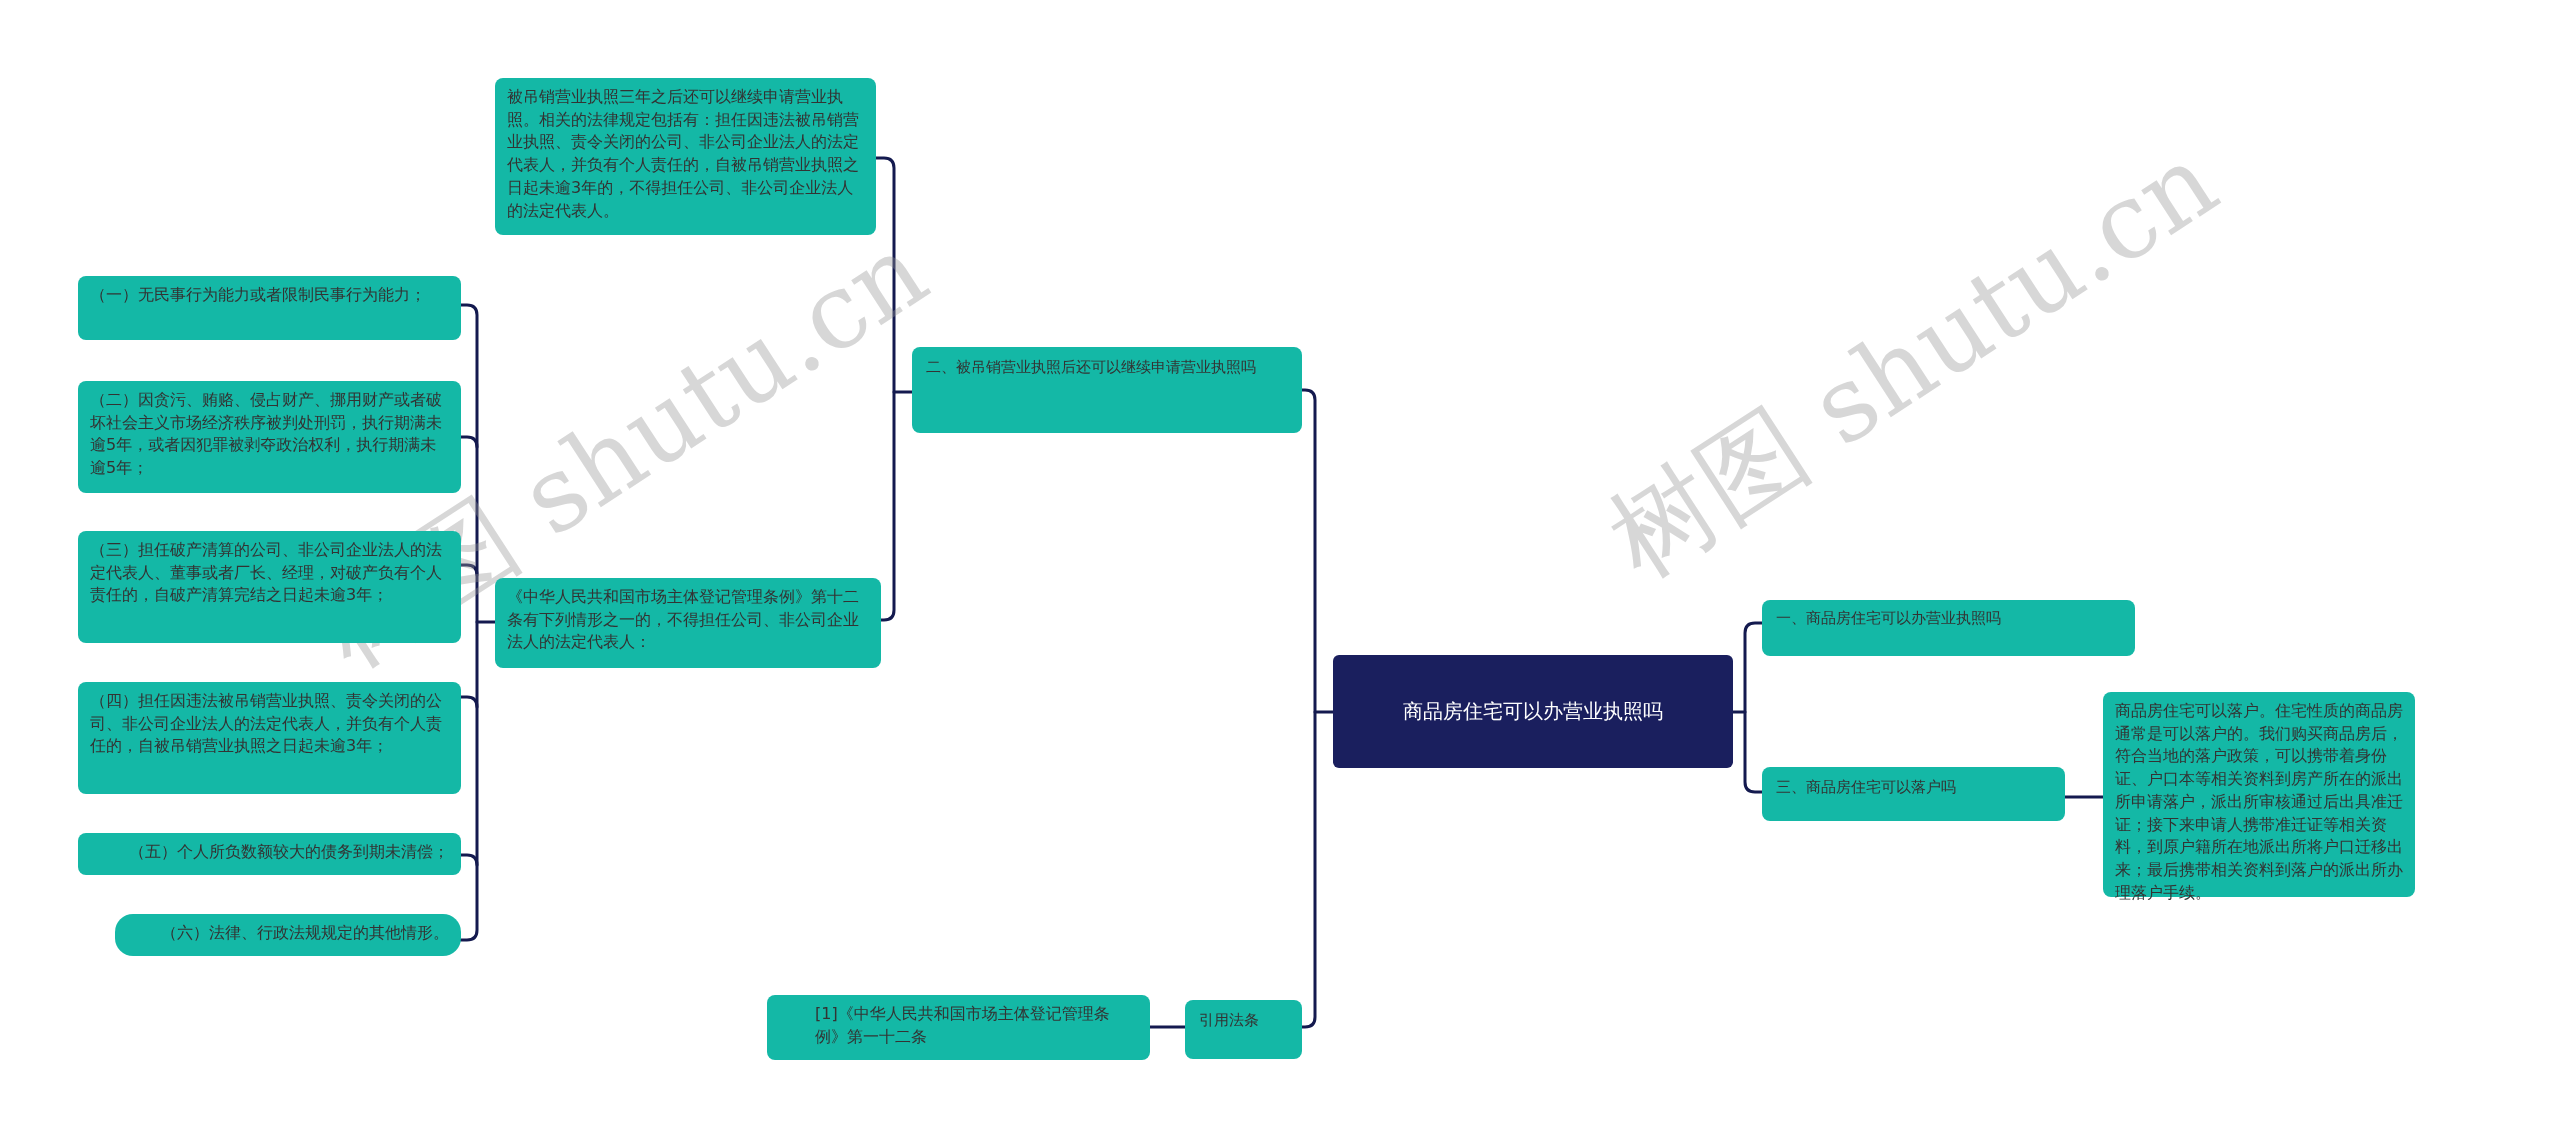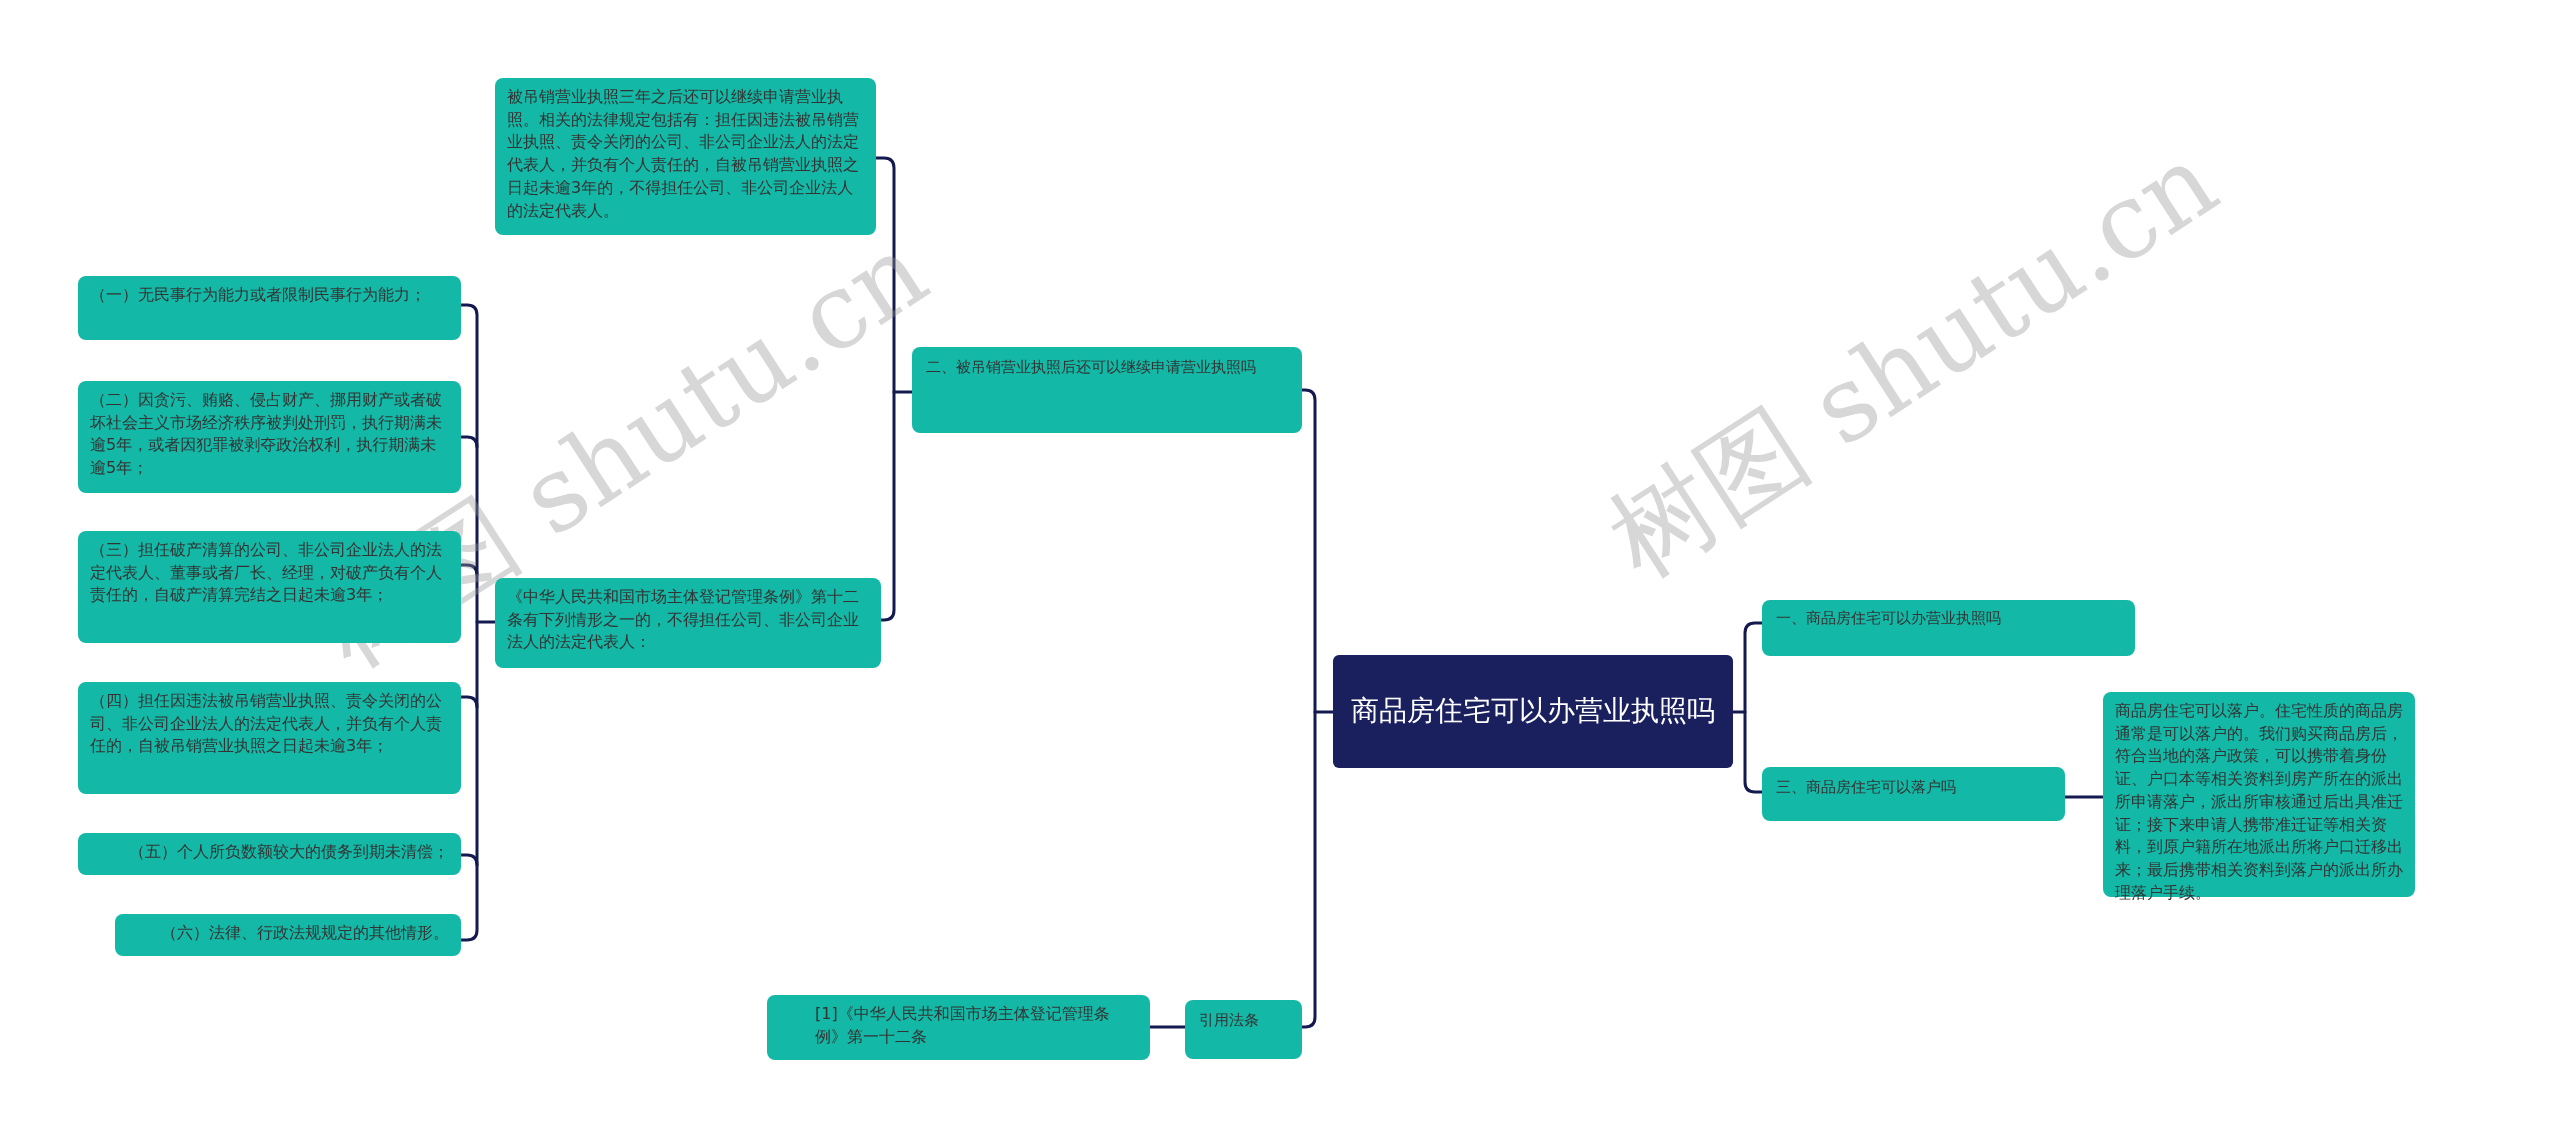--- a/index.html
+++ b/index.html
@@ -12,21 +12,21 @@
   .node {
     position:absolute; box-sizing:border-box;
     background:#14b8a6; border-radius:8px;
     color:#333333; line-height:1.42;
   }
   .small { font-size:16px; padding:8px 12px; }
   .mid   { font-size:15px; padding:10px 14px; }
   .root {
     position:absolute; box-sizing:border-box;
     background:#1a1f5e; color:#ffffff; border-radius:6px;
-    font-size:28px; line-height:1.38; text-align:center;
+    font-size:20px; line-height:1.38; text-align:center;
     display:flex; align-items:center; justify-content:center;
     padding:6px 18px;
   }
   svg.lines { position:absolute; left:0; top:0; }
   .wm {
     position:absolute; font-family:"DejaVu Serif","Liberation Serif",serif;
     font-size:104px; color:rgba(150,150,150,0.38);
     transform:rotate(-33deg); transform-origin:left bottom;
     white-space:nowrap; pointer-events:none;
   }
@@ -95,21 +95,21 @@
 </div>
 <div class="node small" style="left:78px; top:531px; width:383px; height:112px;">
   <span>（三）担任破产清算的公司、非公司企业法人的法定代表人、董事或者厂长、经理，对破产负有个人责任的，自破产清算完结之日起未逾3年；</span>
 </div>
 <div class="node small" style="left:78px; top:682px; width:383px; height:112px;">
   <span>（四）担任因违法被吊销营业执照、责令关闭的公司、非公司企业法人的法定代表人，并负有个人责任的，自被吊销营业执照之日起未逾3年；</span>
 </div>
 <div class="node small" style="left:78px; top:833px; width:383px; height:42px; text-align:right;">
   <span>（五）个人所负数额较大的债务到期未清偿；</span>
 </div>
-<div class="node small" style="left:115px; top:914px; width:346px; height:42px; text-align:right;">
+<div class="node small" style="left:115px; top:914px; width:346px; height:42px; text-align:right;border-radius:18px;">
   <span>（六）法律、行政法规规定的其他情形。</span>
 </div>
 
 <div class="node mid" style="left:1185px; top:1000px; width:117px; height:59px; padding:10px 14px;">
   <span>引用法条</span>
 </div>
 <div class="node small" style="left:767px; top:995px; width:383px; height:65px;padding-left:48px;">
   <span>[1]《中华人民共和国市场主体登记管理条例》第一十二条</span>
 </div>
 

